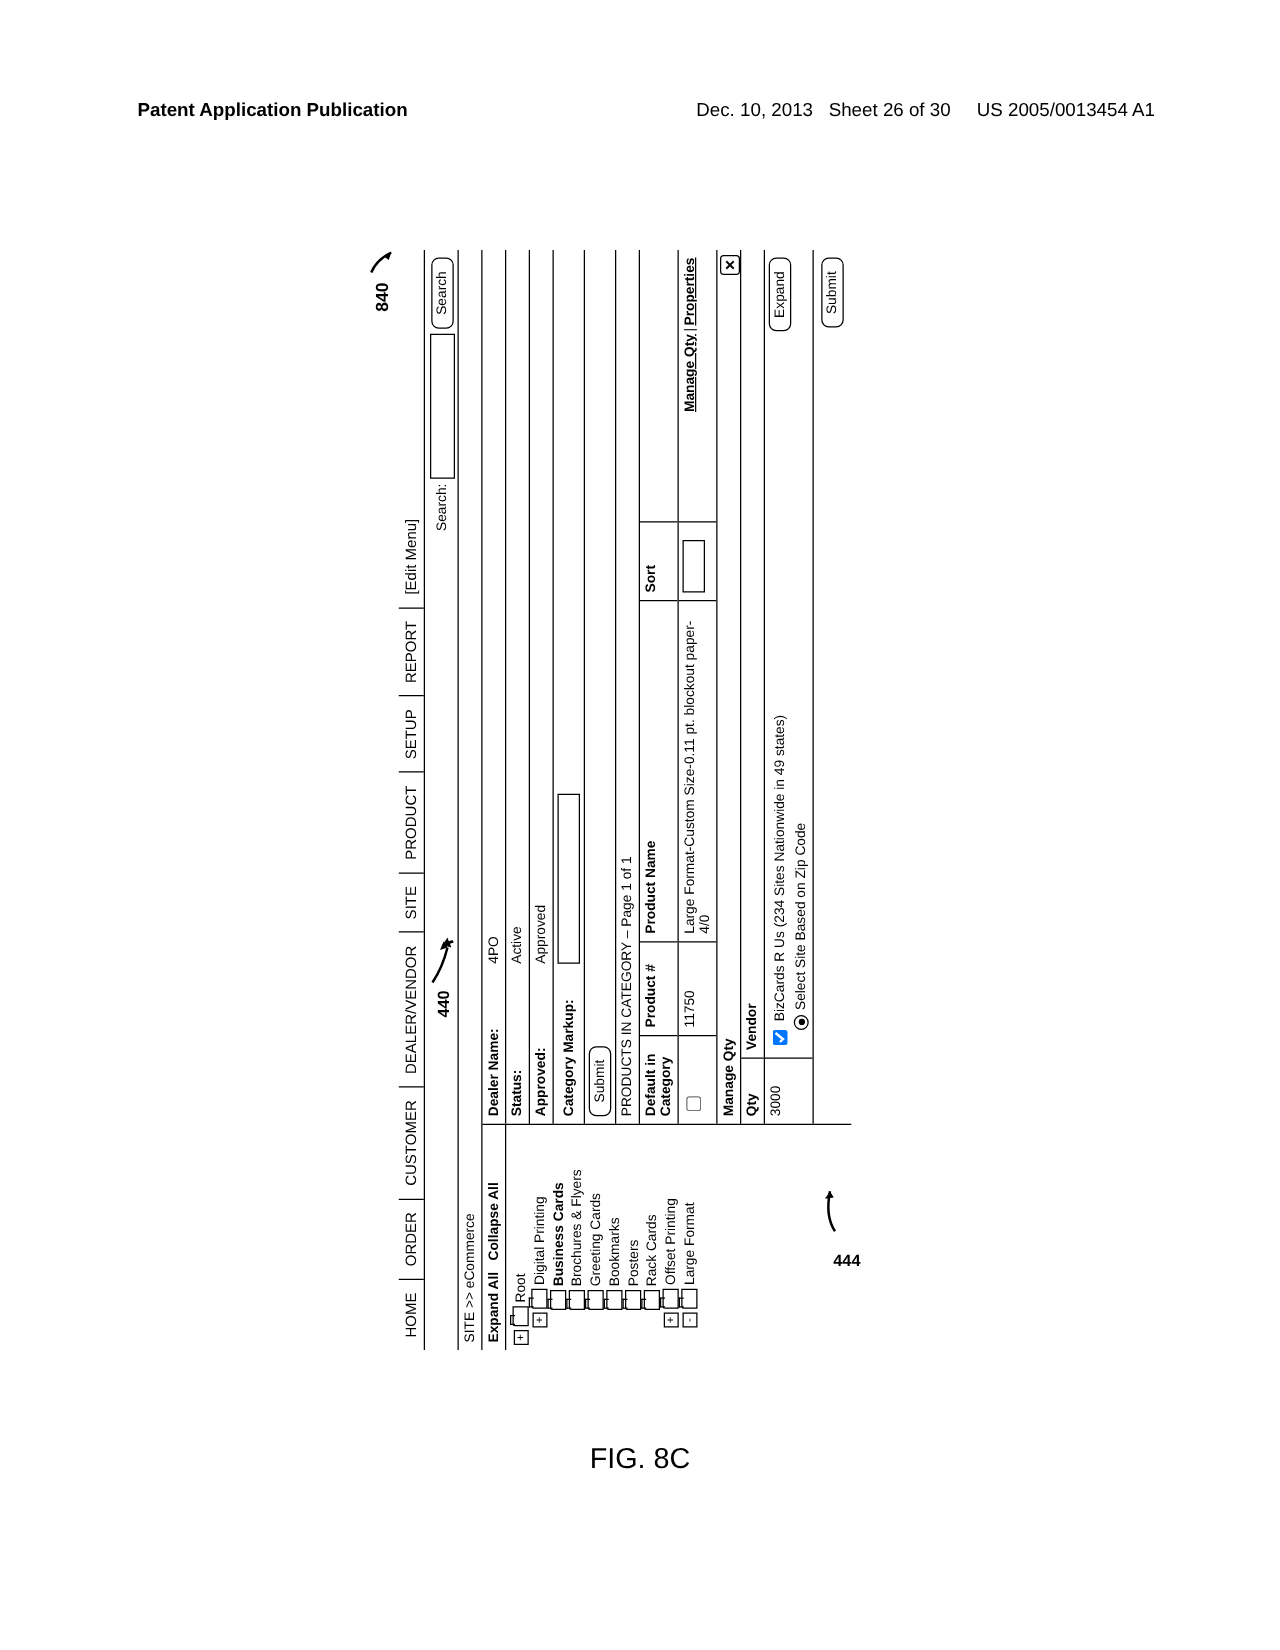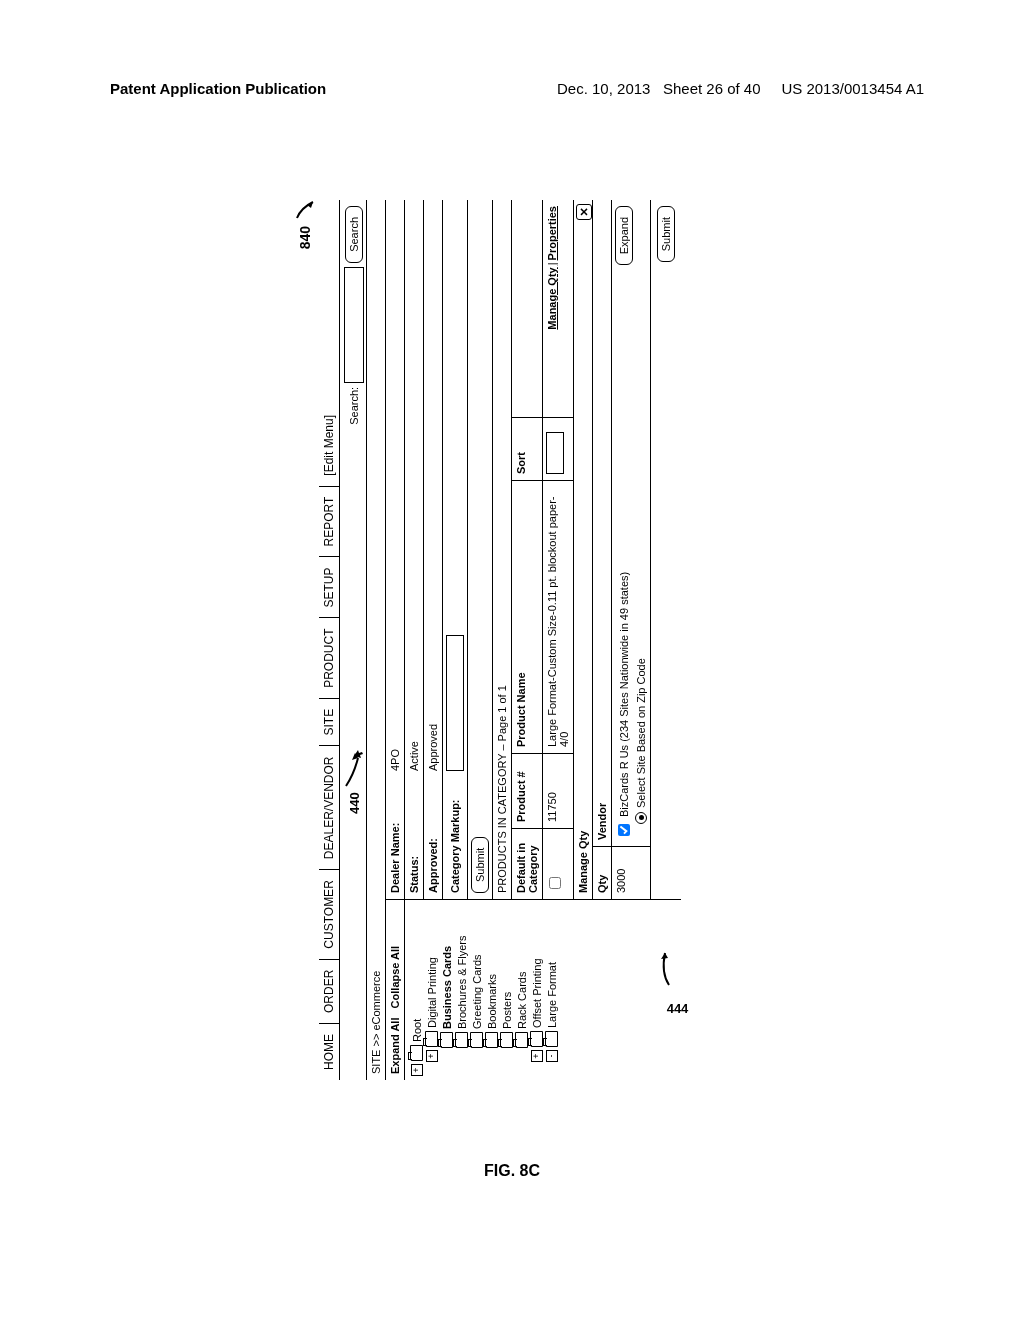--- a/index.html
+++ b/index.html
@@ -280,33 +280,33 @@
     font-weight:bold;
     font-size:13px;
   }
   .lead444 svg { width:40px; height:14px; }
 
   .figlabel {
     position:absolute;
     left:50%;
     transform:translateX(-50%);
     bottom: 140px;
-    font-weight:bold;
-    font-size:16px;
+    font-weight:normal;
+    font-size:23px;
   }
 </style>
 </head>
 <body>
 
 <div class="page-header">
   <span class="left">Patent Application Publication</span>
   <span class="right">
     <span>Dec. 10, 2013</span>&nbsp;&nbsp;
-    <span>Sheet 26 of 40</span>&nbsp;&nbsp;&nbsp;&nbsp;
-    <span>US 2013/0013454 A1</span>
+    <span>Sheet 26 of 30</span>&nbsp;&nbsp;&nbsp;&nbsp;
+    <span>US 2005/0013454 A1</span>
   </span>
 </div>
 
 <div class="rotwrap">
   <div class="ui" style="position:relative;">
 
     <div class="callout callout840">
       <span>840</span>
       <svg viewBox="0 0 24 24">
         <path d="M4 4 Q14 8 20 20" fill="none" stroke="#000" stroke-width="2"></path>

